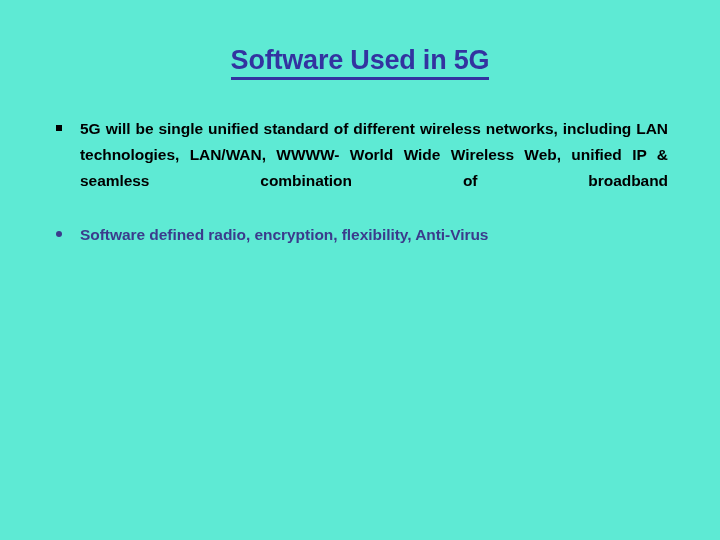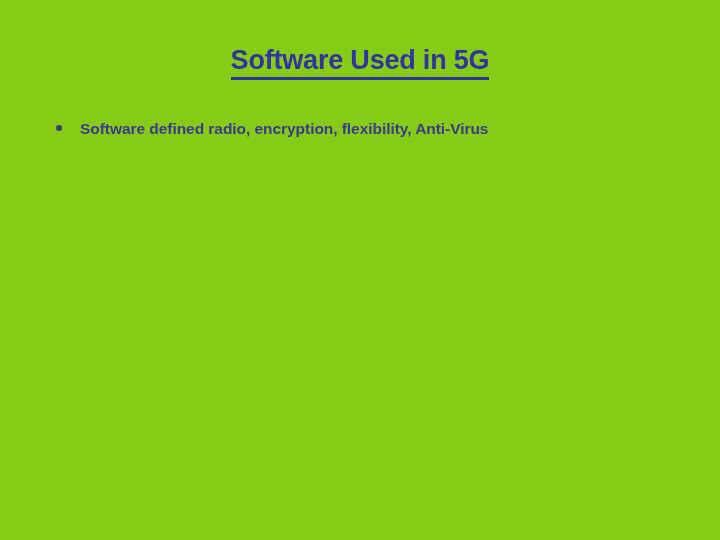--- a/index.html
+++ b/index.html
@@ -10,21 +10,21 @@
   }
   body {
     font-family: "Liberation Sans", sans-serif;
     -webkit-font-smoothing: antialiased;
   }
 
   .slide {
     position: relative;
     width: 720px;
     height: 540px;
-    background: #84cc16;
+    background: #5eead4;
     overflow: hidden;
   }
 
   
   .slide-title {
     position: absolute;
     left: 0;
     top: 44px;
     width: 720px;
     text-align: center;
@@ -124,20 +124,24 @@
 <body>
 
 <div class="slide">
 
   <div class="slide-title">
     <span class="title-text">Software Used in 5G</span>
   </div>
 
   <div class="body-block">
 
+    <div class="bullet-row">
+      <span class="bullet-marker square"><span class="glyph"></span></span>
+      <span class="bullet-text black">5G will be single unified standard of different wireless networks, including LAN technologies, LAN/WAN, WWWW- World Wide Wireless Web, unified IP &amp; seamless combination of broadband</span>
+    </div>
 
     <div class="bullet-row">
       <span class="bullet-marker dot"><span class="glyph"></span></span>
       <span class="bullet-text accent">Software defined radio, encryption, flexibility, Anti-Virus</span>
     </div>
 
   </div>
 
 </div>
 

